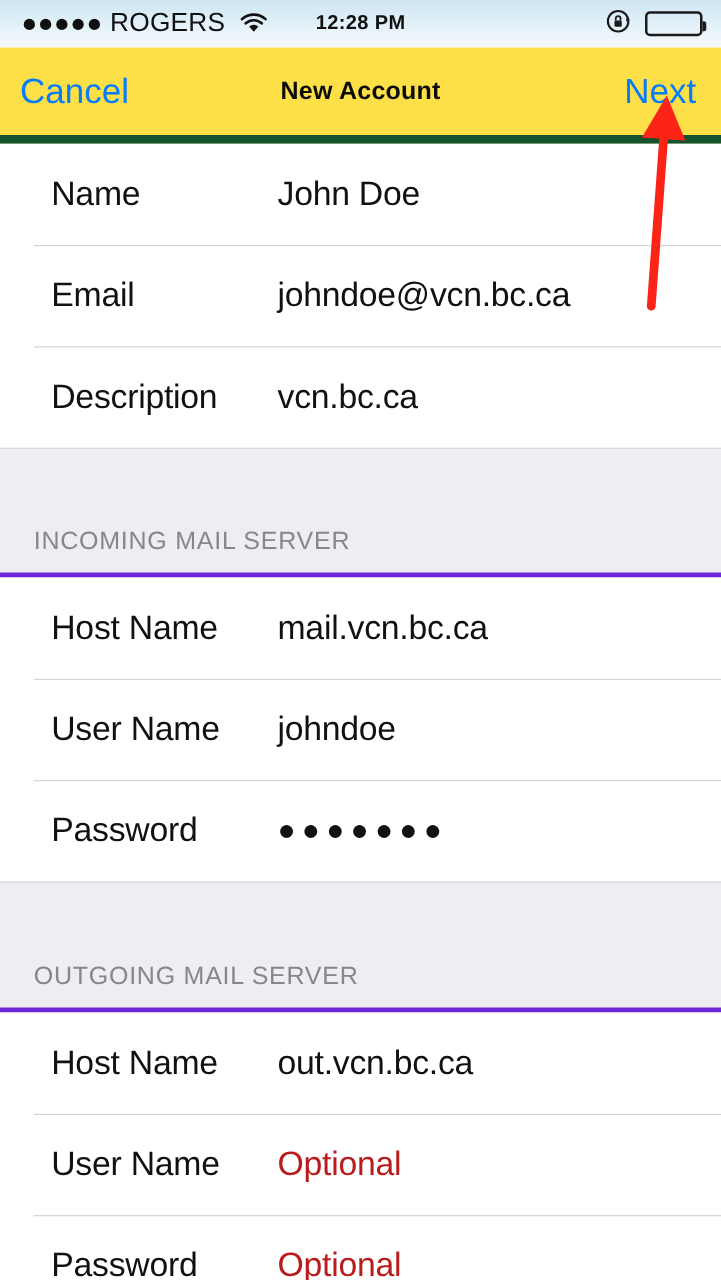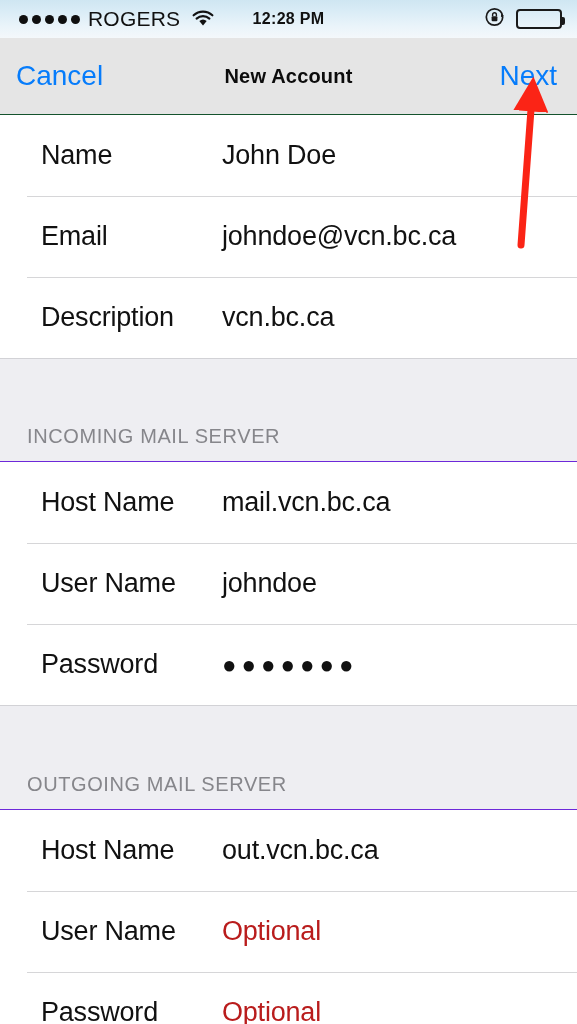--- a/index.html
+++ b/index.html
@@ -53,22 +53,22 @@
   .batt::after {
     content:""; position:absolute; right:-5px; top:6px;
     width:3px; height:8px; background:#1a1a1a; border-radius:0 2px 2px 0;
   }
   .batt-fill { height:100%; background:#111; border-radius:1px; }
 
   
   .nav-bar {
     position:relative;
     height:77px;
-    background:#e5e5e5;
-    border-bottom:1px solid #14532d;
+    background:#fde047;
+    border-bottom:7px solid #14532d;
     display:flex; align-items:center;
   }
   .nav-btn {
     font-size:28px; color:#067cfb;
     background:none; border:none; cursor:pointer;
     font-family:"Liberation Sans", sans-serif;
     padding:0;
   }
   .nav-cancel { position:absolute; left:16px; }
   .nav-next  { position:absolute; right:20px; }
@@ -77,21 +77,21 @@
     text-align:center;
     font-size:20px; font-weight:bold; color:#0c0c0c;
     letter-spacing:.2px;
   }
 
   
   .table { background:#ffffff; }
   .section-header {
     background:#eeeef2;
     border-top:1px solid #d2d2d6;
-    border-bottom:1px solid #6d28d9;
+    border-bottom:4px solid #6d28d9;
     display:flex; align-items:flex-end;
     padding:0 0 13px 27px;
   }
   .section-header span {
     font-size:20px; color:#86868b; letter-spacing:.6px;
   }
   .row {
     position:relative;
     height:81px;
     display:flex; align-items:center;

